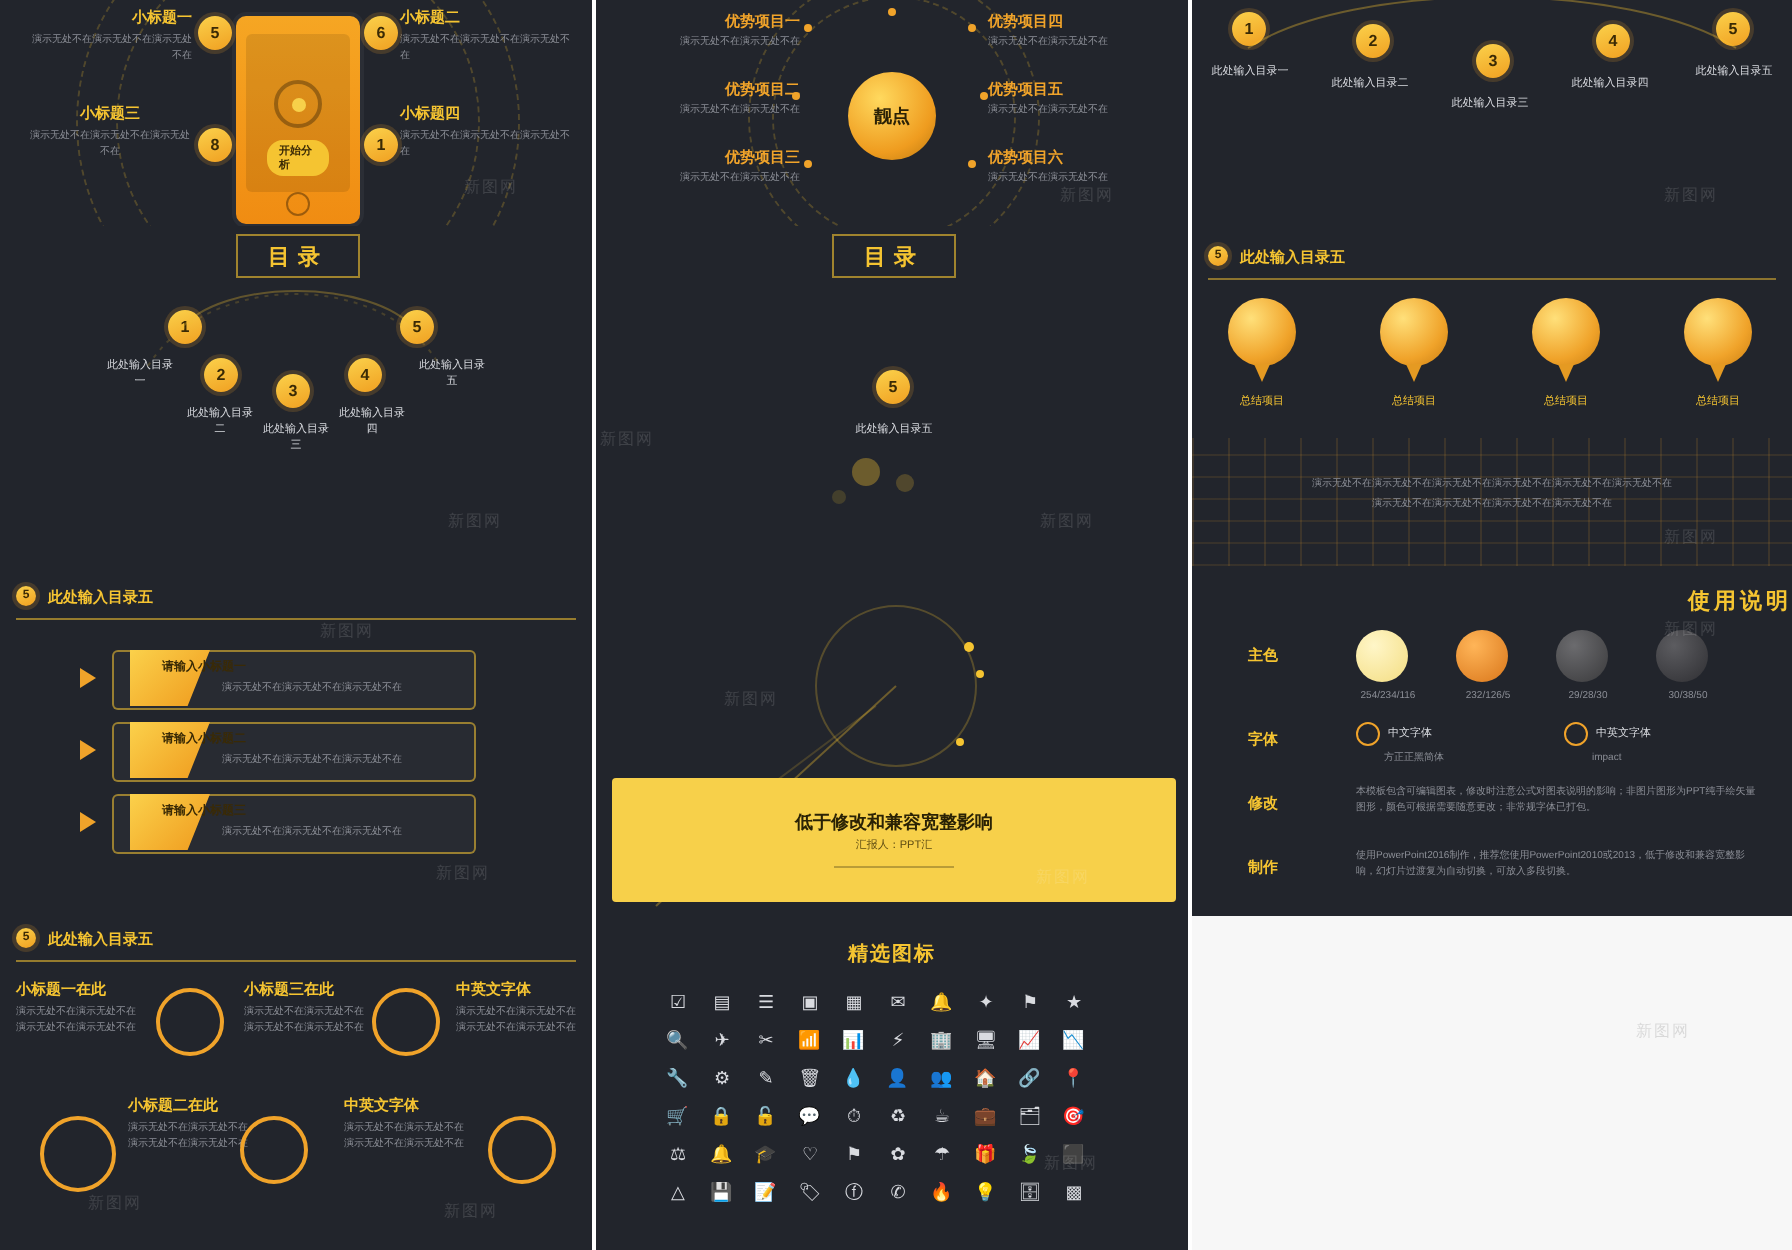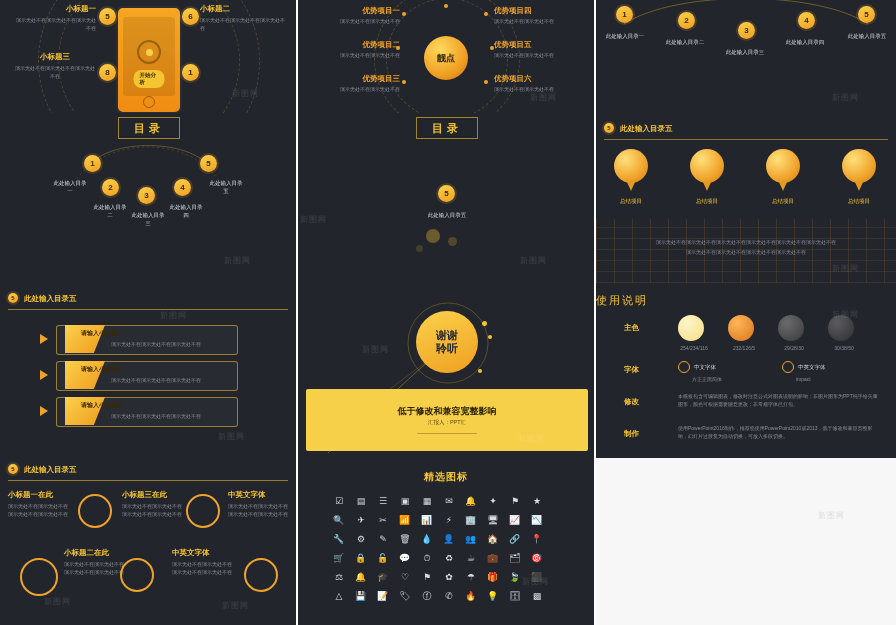--- a/index.html
+++ b/index.html
@@ -123,20 +123,24 @@
     </div>
     <div style="position:absolute;left:14px;top:52px;width:82px;text-align:center;">
       <div class="ttl yellow-t">小标题三</div>
       <div class="tiny gr" style="margin-top:3px;">演示无处不在演示无处不在演示无处不在</div>
     </div>
 
     <div style="position:absolute;left:200px;top:4px;width:86px;">
       <div class="ttl yellow-t">小标题二</div>
       <div class="tiny gr" style="margin-top:3px;">演示无处不在演示无处不在演示无处不在</div>
     </div>
+    <div style="position:absolute;left:200px;top:52px;width:86px;">
+      <div class="ttl yellow-t">小标题四</div>
+      <div class="tiny gr" style="margin-top:3px;">演示无处不在演示无处不在演示无处不在</div>
+    </div>
 
     <div class="badge" style="position:absolute;left:99px;top:8px;">5</div>
     <div class="badge" style="position:absolute;left:182px;top:8px;">6</div>
     <div class="badge" style="position:absolute;left:99px;top:64px;">8</div>
     <div class="badge" style="position:absolute;left:182px;top:64px;">1</div>
 
     <div class="watermark wm-dark" style="left:232px;top:88px;">新图网</div>
   </div>
 
   <div class="panel" style="left:298px;top:0;width:296px;height:113px;">
@@ -286,38 +290,34 @@
     <div style="position:absolute;left:40px;top:123px;width:0;height:0;border-top:5px solid transparent;border-bottom:5px solid transparent;border-left:8px solid #f0a32a;"></div>
     <div class="watermark wm-dark" style="left:218px;top:148px;">新图网</div>
   </div>
 
   <div class="panel" style="left:298px;top:283px;width:296px;height:175px;">
     <svg width="296" height="175" style="position:absolute;left:0;top:0;">
       <path d="M30 170 L150 60" stroke="rgba(245,196,49,.35)" stroke-width="1" fill="none"></path>
       <path d="M20 160 L140 70" stroke="rgba(245,196,49,.18)" stroke-width="1" fill="none"></path>
       <circle cx="150" cy="60" r="40" stroke="rgba(245,196,49,.25)" fill="none" stroke-width="1"></circle>
     </svg>
-    <div class="thanks-circle" style="position:absolute;left:118px;top:28px;">
-      <div>谢谢</div>
-      <div>聆听</div>
-    </div>
     <div class="circle" style="position:absolute;left:184px;top:38px;width:5px;height:5px;background:#f5c431;"></div>
     <div class="circle" style="position:absolute;left:190px;top:52px;width:4px;height:4px;background:#f5c431;"></div>
     <div class="circle" style="position:absolute;left:180px;top:86px;width:4px;height:4px;background:#f5c431;"></div>
 
     <div class="bottom-card" style="left:8px;top:106px;width:282px;height:62px;">
       <div style="position:absolute;left:0;top:0;width:100%;text-align:center;margin-top:16px;font-size:9px;font-weight:bold;">低于修改和兼容宽整影响</div>
       <div style="position:absolute;left:0;top:30px;width:100%;text-align:center;font-size:5.5px;color:#5e4c12;">汇报人：PPT汇</div>
       <div style="position:absolute;left:50%;transform:translateX(-50%);top:44px;width:60px;height:1px;background:rgba(0,0,0,.25);"></div>
     </div>
     <div class="watermark wm-dark" style="left:220px;top:150px;">新图网</div>
   </div>
 
   <div class="panel" style="left:596px;top:283px;width:300px;height:175px;">
-    <div style="position:absolute;left:0;top:10px;width:100%;text-align:left;color:#f5c431;font-size:11px;font-weight:normal;letter-spacing:2px;">使用说明</div>
+    <div style="position:absolute;left:0;top:10px;width:100%;text-align:right;color:#f5c431;font-size:11px;font-weight:bold;letter-spacing:2px;">使用说明</div>
 
     <div class="ttl yellow-t" style="position:absolute;left:28px;top:40px;">主色</div>
     <div style="position:absolute;left:82px;top:32px;display:flex;gap:24px;">
       <div class="swatch" style="background:radial-gradient(circle at 35% 30%,#fff6c8,#f3dd82);"></div>
       <div class="swatch" style="background:radial-gradient(circle at 35% 30%,#ffb558,#d9761a);"></div>
       <div class="swatch" style="background:radial-gradient(circle at 35% 30%,#6b6b6e,#3a3a3c);"></div>
       <div class="swatch" style="background:radial-gradient(circle at 35% 30%,#5c5c60,#2f2f33);"></div>
     </div>
     <div style="position:absolute;left:80px;top:62px;display:flex;gap:14px;">
       <div class="tiny gr" style="width:36px;text-align:center;">254/234/116</div>

